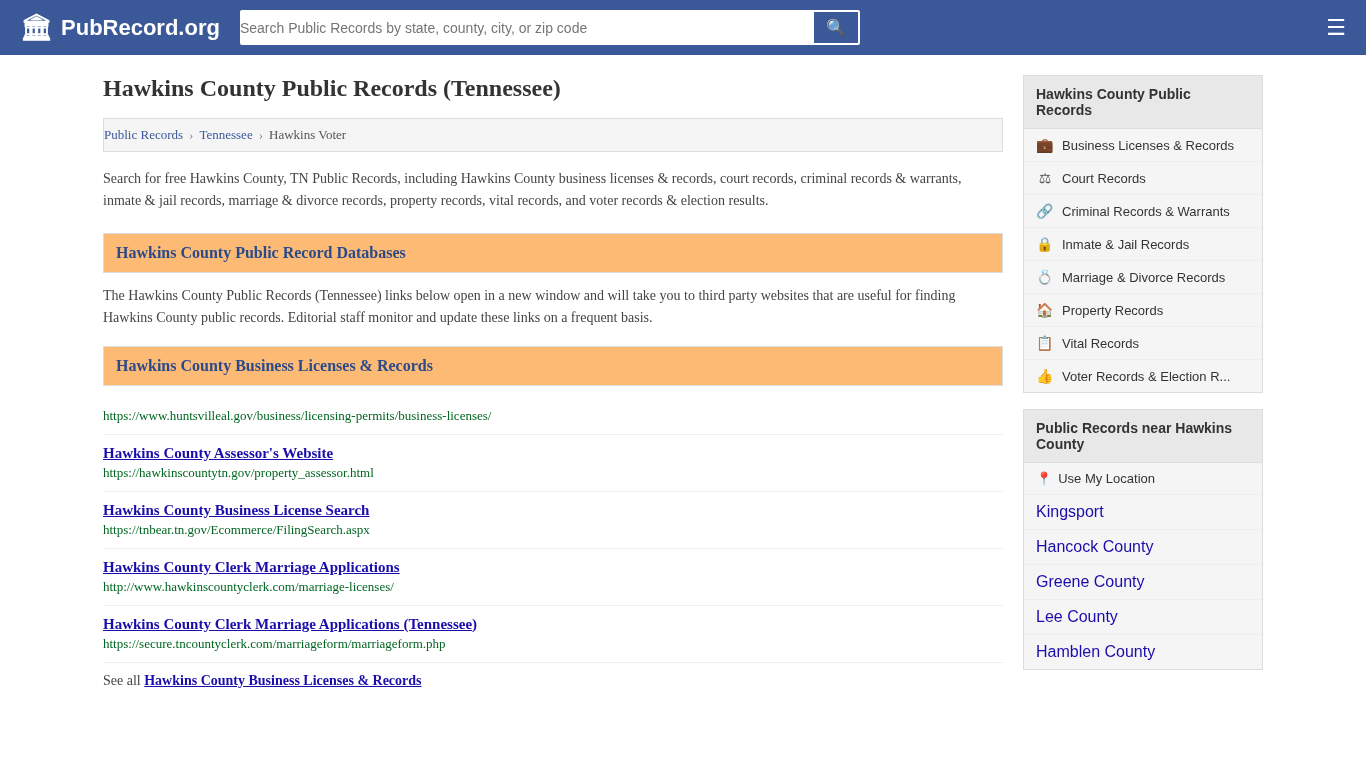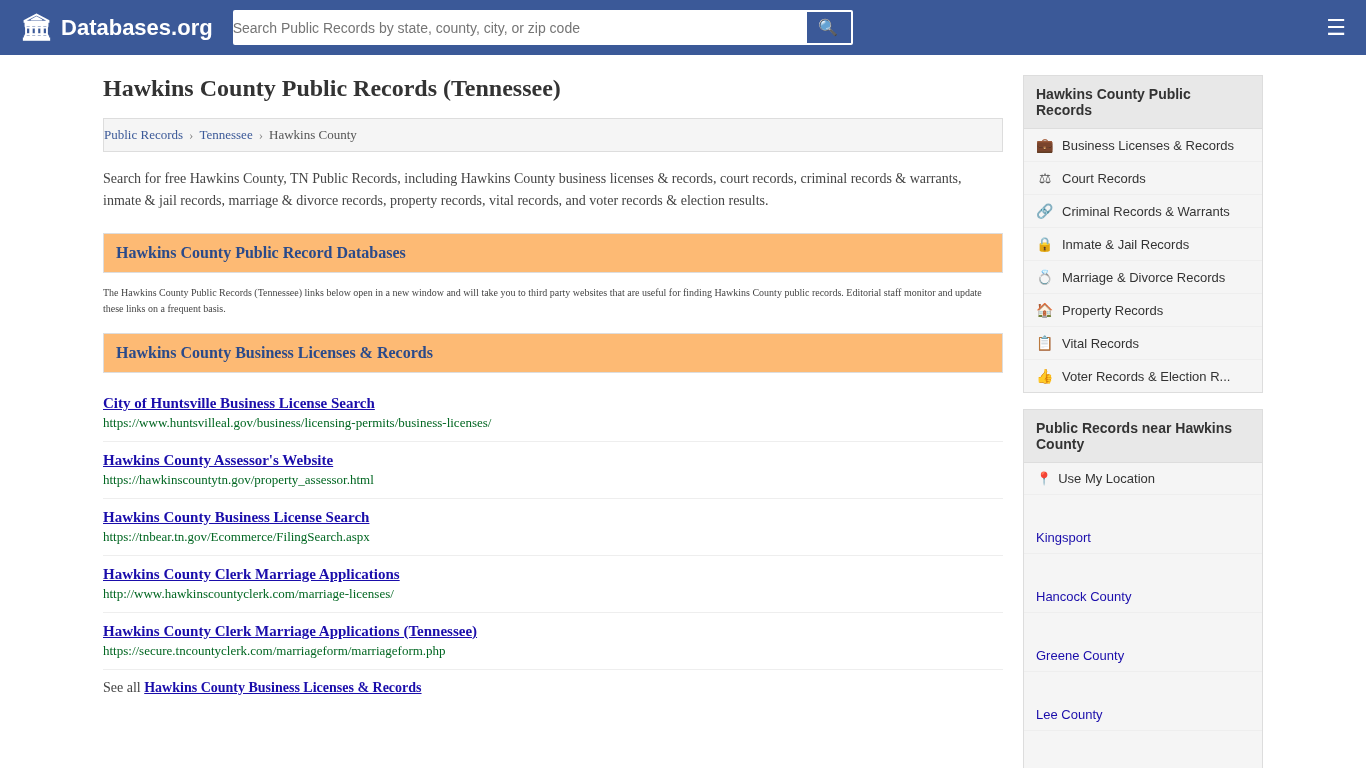--- a/index.html
+++ b/index.html
@@ -113,21 +113,21 @@
       border: 1px solid #ddd;
       padding: 10px 12px;
       font-size: 16px;
       font-weight: bold;
       color: #2a4a8a;
       margin-bottom: 12px;
     }
 
     
     .db-info {
-      font-size: 10px;
+      font-size: 14px;
       line-height: 1.6;
       color: #444;
       margin-bottom: 16px;
     }
 
     
     .record-link-item {
       border-bottom: 1px solid #eee;
       padding: 10px 0;
     }
@@ -186,44 +186,43 @@
     .sidebar-icon {
       font-size: 14px;
       color: #555;
       width: 18px;
       text-align: center;
     }
 
     
     .nearby-list .sidebar-link-item {
       padding: 8px 12px;
-      font-size: 13px;
+      font-size: 16px;
       color: #1a0dab;
-      margin-top: 27px;
     }
     .location-icon { color: #555; }
     .use-location {
       display: flex;
       align-items: center;
       gap: 6px;
       padding: 8px 12px;
       border-bottom: 1px solid #eee;
       cursor: pointer;
       color: #333;
       font-size: 13px;
     }
   </style>
 </head>
 <body>
 
 <header>
   <div class="header">
     <div class="logo-area">
       <span class="logo-icon">🏛</span>
-      <span>Databases.org</span>
+      <span>PubRecord.org</span>
     </div>
     <div class="search-area">
       <input class="search-input" type="text" placeholder="Search Public Records by state, county, city, or zip code" style="">
       <button class="search-button">
         <span>🔍</span>
       </button>
     </div>
     <button class="menu-button">
       <span>☰</span>
     </button>
@@ -234,34 +233,33 @@
 
   <div class="content-area">
 
     <h1 class="page-title">Hawkins County Public Records (Tennessee)</h1>
 
     <div class="breadcrumb">
       <a>Public Records</a>
       <span class="breadcrumb-sep">›</span>
       <a>Tennessee</a>
       <span class="breadcrumb-sep">›</span>
-      <span>Hawkins County</span>
+      <span>Hawkins Voter</span>
     </div>
 
     <p class="description">Search for free Hawkins County, TN Public Records, including Hawkins County business licenses &amp; records, court records, criminal records &amp; warrants, inmate &amp; jail records, marriage &amp; divorce records, property records, vital records, and voter records &amp; election results.</p>
 
     <div class="section-header">Hawkins County Public Record Databases</div>
 
     <p class="db-info">The Hawkins County Public Records (Tennessee) links below open in a new window and will take you to third party websites that are useful for finding Hawkins County public records. Editorial staff monitor and update these links on a frequent basis.</p>
 
     <div class="section-header">Hawkins County Business Licenses &amp; Records</div>
 
     <div id="business-links">
         <div class="record-link-item">
-    <a class="record-link-title">City of Huntsville Business License Search</a>
     <span class="record-link-url">https://www.huntsvilleal.gov/business/licensing-permits/business-licenses/</span>
   </div>
         <div class="record-link-item">
     <a class="record-link-title">Hawkins County Assessor's Website</a>
     <span class="record-link-url">https://hawkinscountytn.gov/property_assessor.html</span>
   </div>
         <div class="record-link-item">
     <a class="record-link-title">Hawkins County Business License Search</a>
     <span class="record-link-url">https://tnbear.tn.gov/Ecommerce/FilingSearch.aspx</span>
   </div>

